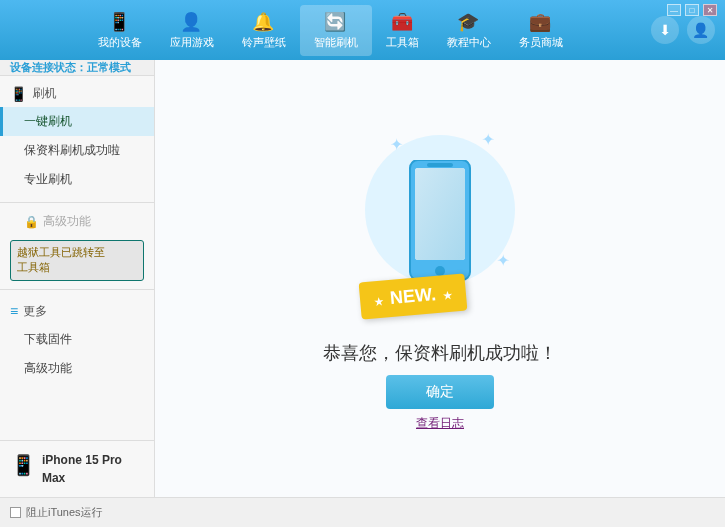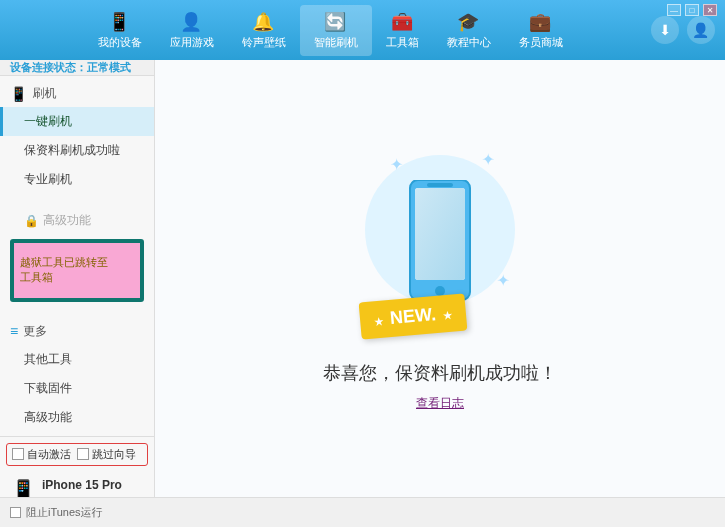--- a/index.html
+++ b/index.html
@@ -156,24 +156,24 @@
       padding: 6px 10px 6px 24px;
       font-size: 12px;
       color: #aaa;
       cursor: default;
       display: flex;
       align-items: center;
       gap: 4px;
     }
     .sidebar-note {
       margin: 4px 10px;
-      background: #f9a8d4;
-      border: 4px solid #0f766e;
+      background: #e5e5e5;
+      border: 1px solid #0f766e;
       border-radius: 3px;
-      padding: 12px 6px;
+      padding: 4px 6px;
       font-size: 11px;
       color: #856404;
       line-height: 1.4;
     }
     .sidebar-divider {
       height: 1px;
       background: #ddd;
       margin: 4px 0;
     }
 
@@ -435,38 +435,27 @@
       <div class="sidebar-note" style="white-space:pre-line;">越狱工具已跳转至
 工具箱</div>
 
       <div class="sidebar-divider"></div>
 
       <div class="sidebar-section">
         <div class="sidebar-section-header">
           <span class="icon">≡</span>
           <span>更多</span>
         </div>
-        <div class="sidebar-item">其他工具</div>
         <div class="sidebar-item">下载固件</div>
         <div class="sidebar-item">高级功能</div>
       </div>
 
       <div style="flex:1;"></div>
 
       <div class="sidebar-bottom">
-        <div class="auto-activate-row">
-          <label class="checkbox-label">
-            <span class="checkbox"></span>
-            <span>自动激活</span>
-          </label>
-          <label class="checkbox-label">
-            <span class="checkbox"></span>
-            <span>跳过向导</span>
-          </label>
-        </div>
 
         <div class="device-info">
           <span class="device-icon">📱</span>
           <div class="device-details">
             <div class="device-name">iPhone 15 Pro Max</div>
 
           </div>
         </div>
       </div>
     </div>
@@ -495,20 +484,21 @@
           </svg>
 
           <div class="new-badge">
             <span>NEW.</span>
           </div>
         </div>
 
         <div class="success-text">恭喜您，保资料刷机成功啦！</div>
       </div>
 
+      <button class="confirm-btn">确定</button>
       <div class="log-link">查看日志</div>
     </div>
   </div>
 
   <div class="footer">
     <div class="footer-left">
       <span class="footer-checkbox"></span>
       <span>阻止iTunes运行</span>
     </div>
 

